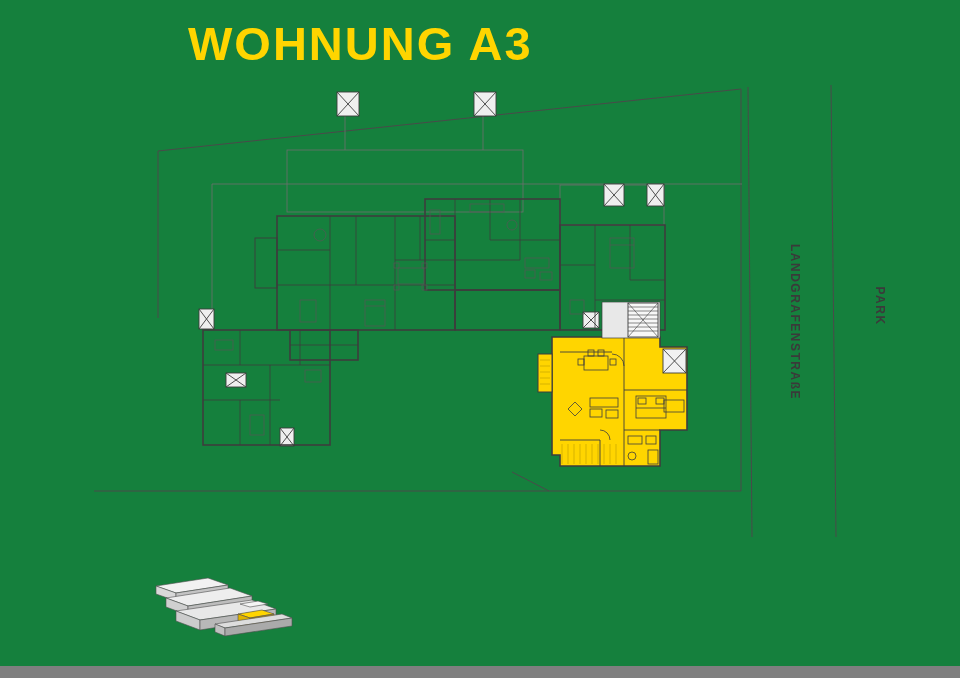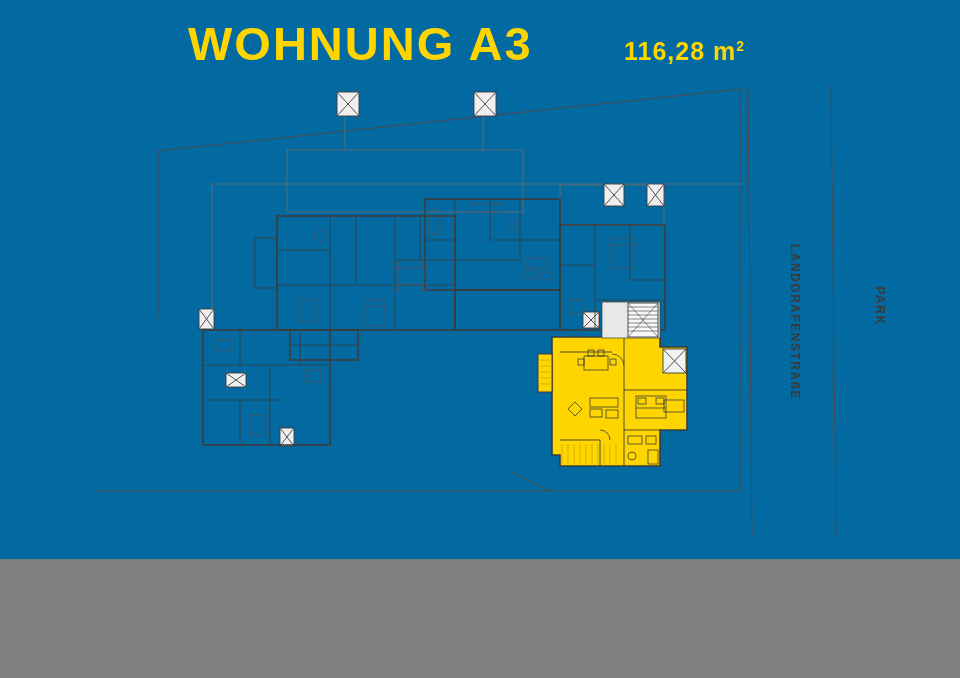--- a/index.html
+++ b/index.html
@@ -1,18 +1,18 @@
 <!DOCTYPE html>
 <html><head>
 <meta charset="utf-8">
 <style>
   html,body{margin:0;padding:0;background:#7f7f7f;}
   .page{
-    position:relative;width:960px;height:559px;overflow:hidden;
-    background:#0369a1;
+    position:relative;width:960px;height:666px;overflow:hidden;
+    background:#15803d;
     font-family:"Liberation Sans",sans-serif;
   }
   .title{
     position:absolute;left:188px;top:16px;margin:0;
     font-size:47px;font-weight:bold;letter-spacing:2px;
     color:#ffd500;
   }
   .area{
     position:absolute;left:624px;top:37px;
     font-size:25px;font-weight:bold;letter-spacing:1px;
@@ -26,21 +26,20 @@
     fill:#3a3a3a;
   }
 </style>
 </head>
 <body>
 
 <div class="page">
 
   <h1 class="title">WOHNUNG A3</h1>
 
-  <div class="area"><span>116,28 m</span><sup>2</sup></div>
 
   <svg class="plan" width="960" height="678" viewBox="0 0 960 678">
 
     <g stroke="#4a4a4a" stroke-width="1" fill="none">
       <path d="M158,151 L741,89 L741,491 L94,491"></path>
       <path d="M158,151 L158,318"></path>
       <path d="M512,472 L549,491"></path>
     </g>
 
     <g stroke="#4a4a4a" stroke-width="1" fill="none">

